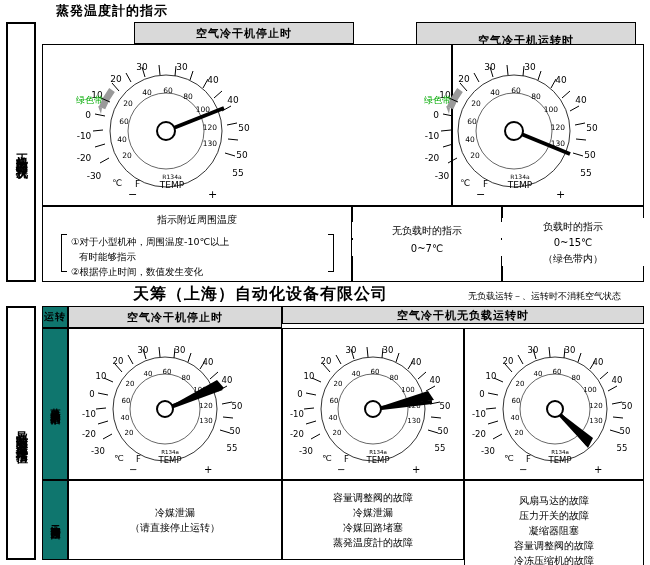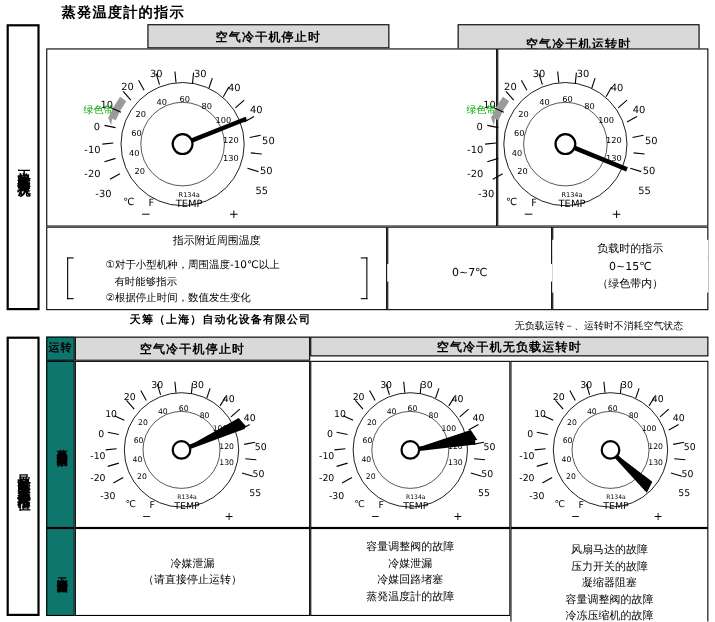--- a/index.html
+++ b/index.html
@@ -40,21 +40,21 @@
     writing-mode:vertical-rl;text-orientation:upright;letter-spacing:2px;
   }
   .vsub{
     position:absolute;box-sizing:border-box;border:1px solid #000;background:#0f766e;
     display:flex;align-items:center;justify-content:center;
     font-size:10px;font-weight:bold;line-height:1.2;
     writing-mode:vertical-rl;text-orientation:upright;letter-spacing:1px;
   }
 
   .company{
-    position:absolute;font-size:10px;font-weight:bold;letter-spacing:1px;
+    position:absolute;font-size:16px;font-weight:bold;letter-spacing:1px;margin-left:15px;
   }
   .note{position:absolute;font-size:9px;}
 
   .green{color:#0a0;}
   svg{display:block;}
   .bracketbox{
     position:absolute;box-sizing:border-box;border:1px solid #000;background:#fff;
     font-size:9.5px;line-height:1.6;padding:4px 6px;
   }
 </style>
@@ -206,32 +206,33 @@
       <text x="100" y="142" font-size="9" font-family="DejaVu Sans, sans-serif" text-anchor="middle">TEMP</text>
       <text x="56" y="152" font-size="11" font-family="DejaVu Sans, sans-serif">−</text>
       <text x="136" y="152" font-size="11" font-family="DejaVu Sans, sans-serif">+</text>
     </svg>
   </div>
   <div class="note green" style="left:424px;top:94px;">绿色带</div>
 
   <div class="box" style="left:42px;top:206px;width:310px;height:76px;"></div>
   <div class="cellnb" style="left:52px;top:210px;width:290px;height:18px;">指示附近周围温度</div>
   <div class="bracketbox" style="left:55px;top:230px;width:285px;height:46px;border:none;">
-    <div style="display:flex;height:100%;gap:25px;">
+    <div style="display:flex;height:100%;">
       <div style="border-left:1px solid #000;border-top:1px solid #000;border-bottom:1px solid #000;width:5px;"></div>
       <div style="flex:1;padding:0 4px;">
         <div>①对于小型机种，周围温度-10℃以上</div>
         <div style="padding-left:8px;">有时能够指示</div>
         <div>②根据停止时间，数值发生变化</div>
       </div>
       <div style="border-right:1px solid #000;border-top:1px solid #000;border-bottom:1px solid #000;width:5px;"></div>
     </div>
   </div>
 
   <div class="box" style="left:352px;top:206px;width:150px;height:76px;"></div>
+  <div class="cellnb" style="left:352px;top:222px;width:150px;height:16px;">无负载时的指示</div>
   <div class="cellnb" style="left:352px;top:240px;width:150px;height:16px;">0~7℃</div>
 
   <div class="box" style="left:502px;top:206px;width:142px;height:76px;"></div>
   <div class="cellnb" style="left:502px;top:218px;width:142px;height:16px;">负载时的指示</div>
   <div class="cellnb" style="left:502px;top:234px;width:142px;height:16px;">0~15℃</div>
   <div class="cellnb" style="left:502px;top:250px;width:142px;height:16px;">（绿色带内）</div>
 
   <div class="company" style="left:118px;top:284px;">天筹（上海）自动化设备有限公司</div>
   <div class="note" style="left:468px;top:290px;">无负载运转－、运转时不消耗空气状态</div>
 

